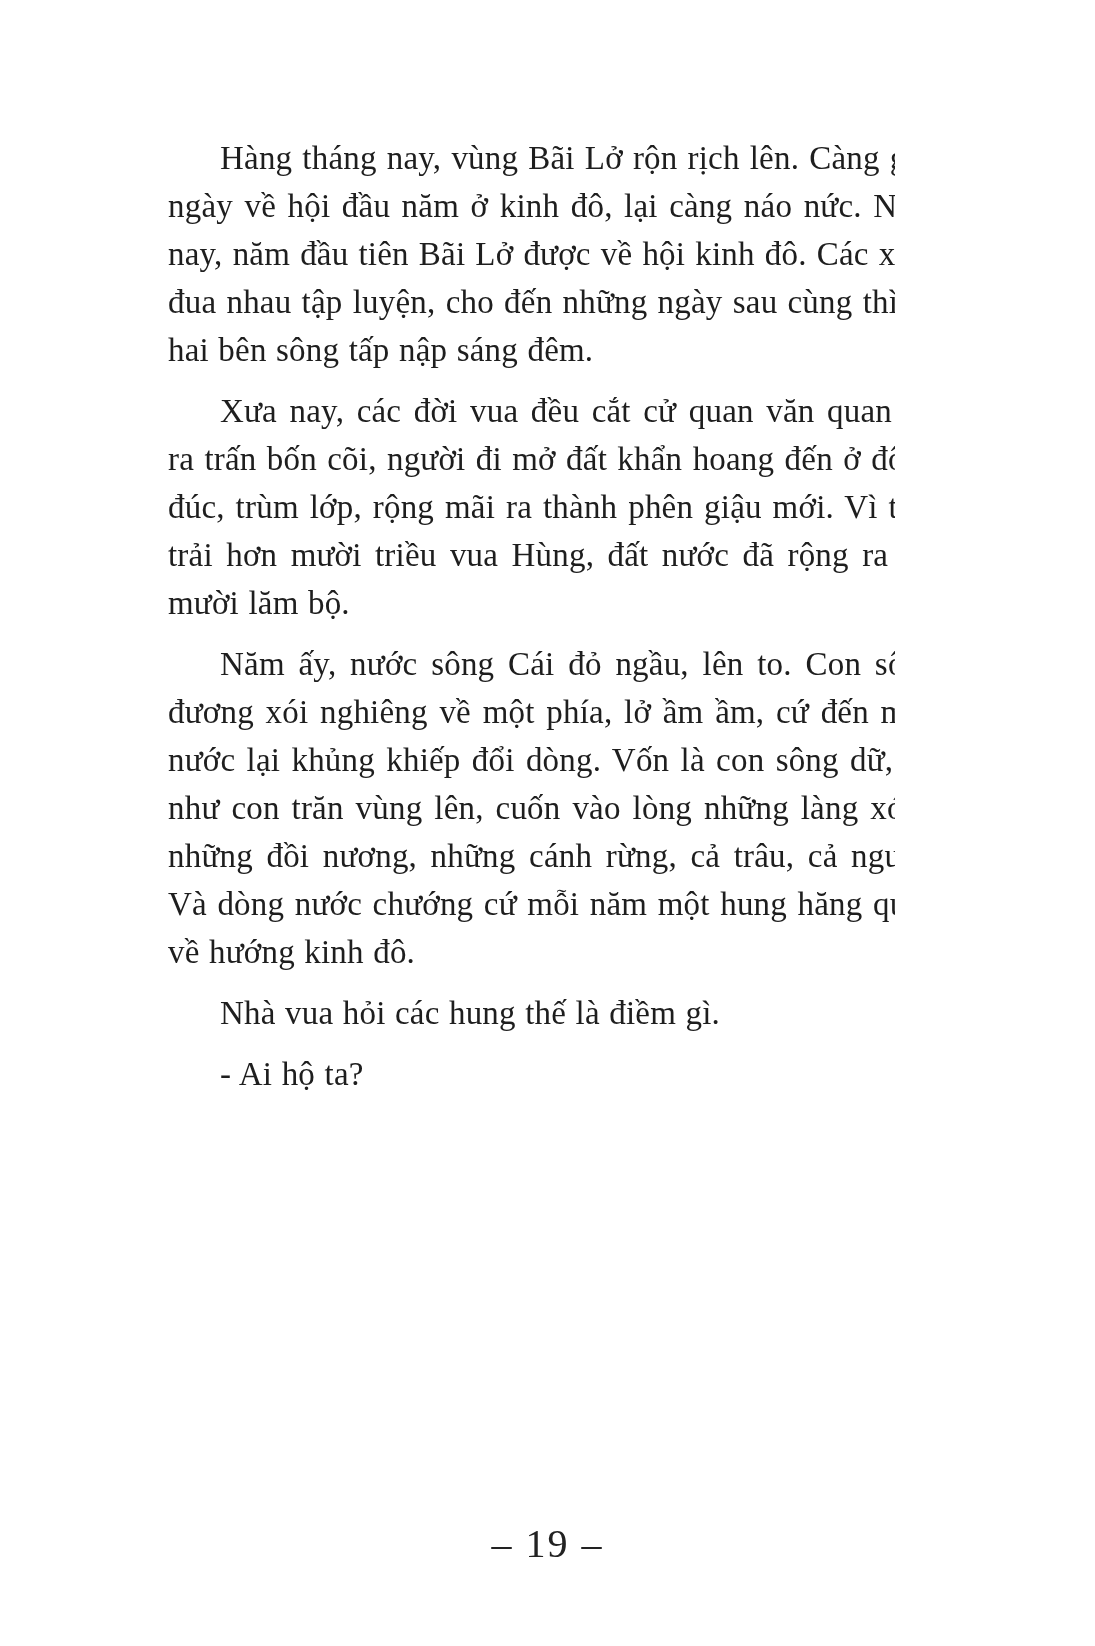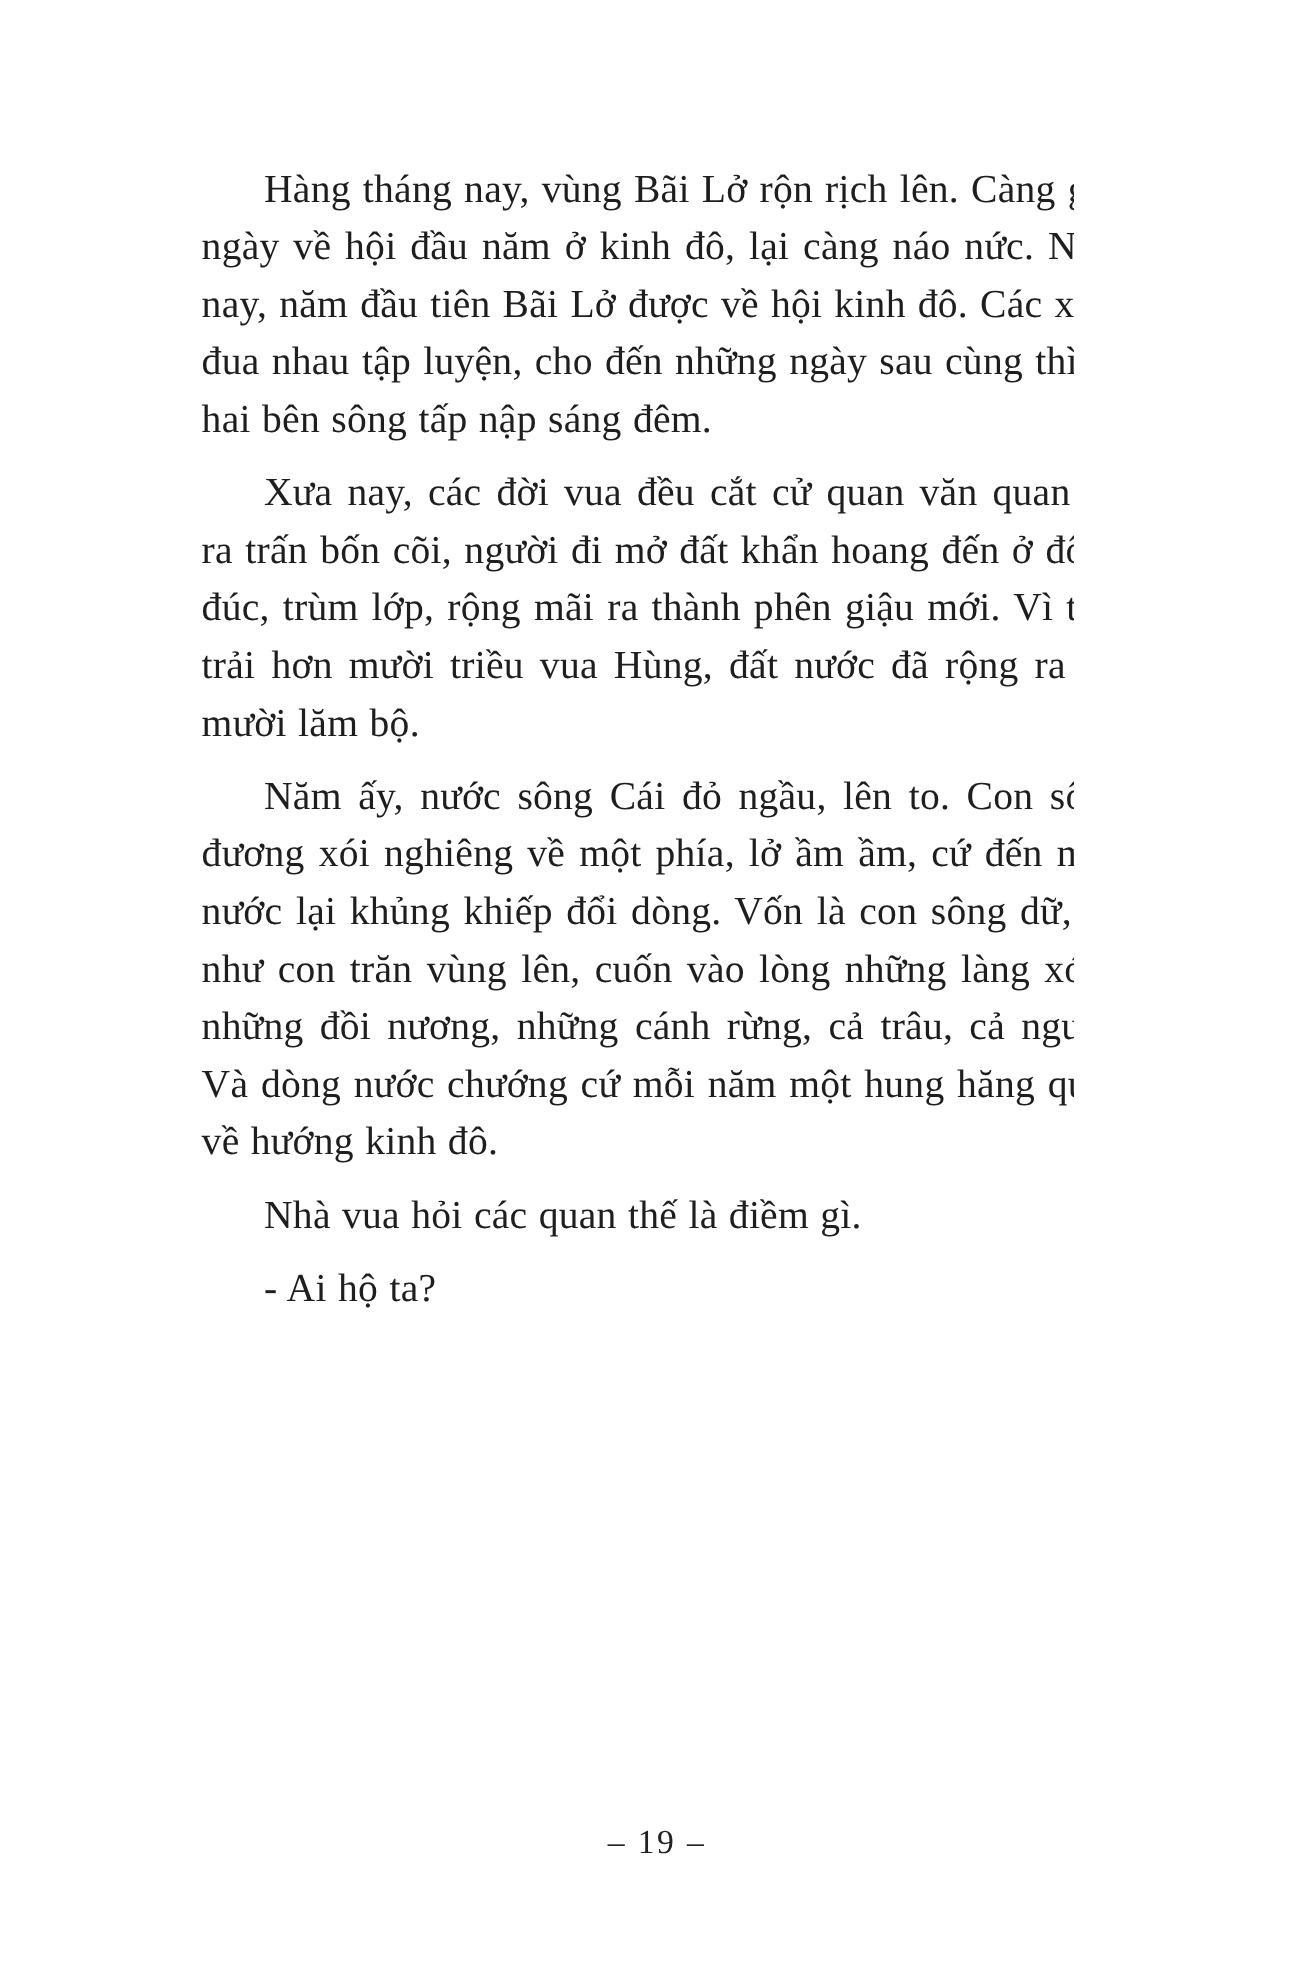--- a/index.html
+++ b/index.html
@@ -38,33 +38,33 @@
   }
   .para:last-child {
     margin-bottom: 16px;
   }
   .page-footer {
     position: absolute;
     left: 0;
     width: 1095px;
     top: 1520px;
     text-align: center;
-    font-size: 28px;
+    font-size: 40px;
     color: #222222;
     letter-spacing: 2px;
   }
 </style>
 </head>
 <body style="background: rgb(255, 255, 255);">
 
 <div class="book-page">
 
   <div class="text-block" style="color: rgb(30, 30, 30);">
     <p class="para">Hàng tháng nay, vùng Bãi Lở rộn rịch lên. Càng gần ngày về hội đầu năm ở kinh đô, lại càng náo nức. Năm nay, năm đầu tiên Bãi Lở được về hội kinh đô. Các xóm đua nhau tập luyện, cho đến những ngày sau cùng thì cả hai bên sông tấp nập sáng đêm.</p>
     <p class="para">Xưa nay, các đời vua đều cắt cử quan văn quan võ ra trấn bốn cõi, người đi mở đất khẩn hoang đến ở đông đúc, trùm lớp, rộng mãi ra thành phên giậu mới. Vì thế, trải hơn mười triều vua Hùng, đất nước đã rộng ra tới mười lăm bộ.</p>
     <p class="para">Năm ấy, nước sông Cái đỏ ngầu, lên to. Con sông đương xói nghiêng về một phía, lở ầm ầm, cứ đến mùa nước lại khủng khiếp đổi dòng. Vốn là con sông dữ, nó như con trăn vùng lên, cuốn vào lòng những làng xóm, những đồi nương, những cánh rừng, cả trâu, cả người. Và dòng nước chướng cứ mỗi năm một hung hăng quẫy về hướng kinh đô.</p>
-    <p class="para">Nhà vua hỏi các quan thế là điềm gì.</p>
+    <p class="para">Nhà vua hỏi các hung thế là điềm gì.</p>
     <p class="para">- Ai hộ ta?</p>
   </div>
 
   <div class="page-footer">– 19 –</div>
 
 </div>
 
 </body></html>

